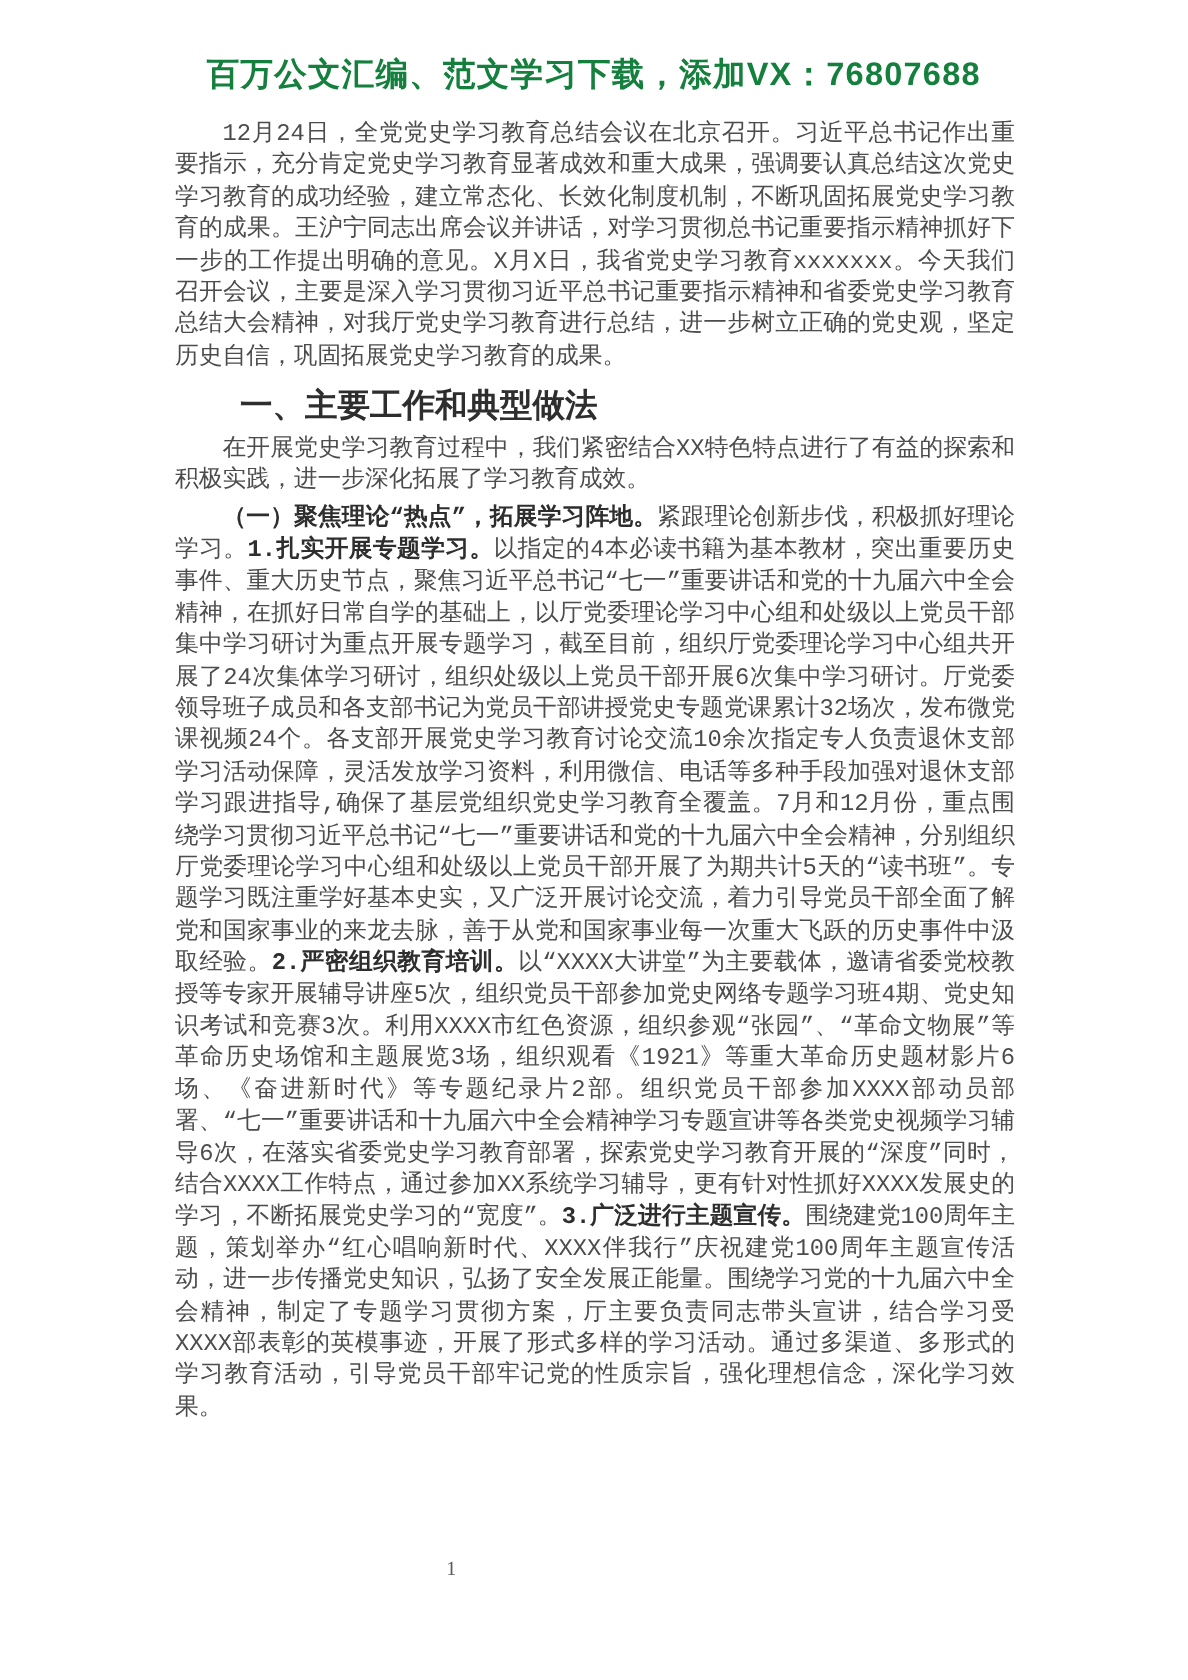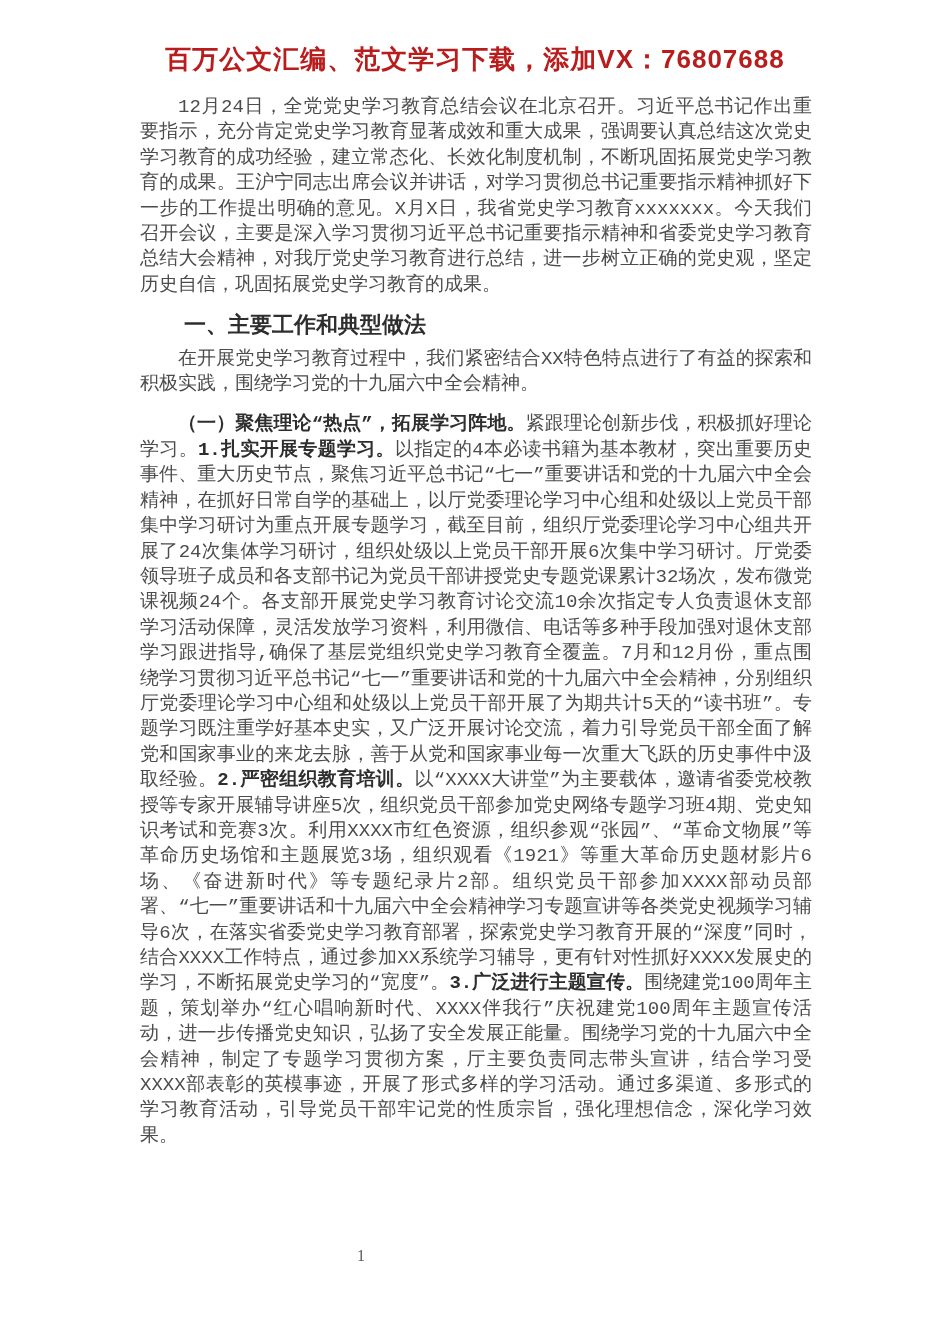--- a/index.html
+++ b/index.html
@@ -37,25 +37,25 @@
     line-height: 25.4px;
     color: #4c4c4c;
     text-align: justify;
   }
   .doc-body p.paragraph {
     margin: 0;
     text-indent: 2em;
     font-family: Liberation Mono, monospace;
   }
   .doc-body p.paragraph:nth-of-type(3) {
-    margin-top: 15px;
+    margin-top: 5px;
   }
   .doc-body h2.heading {
     margin: 14px 0 9px 0;
-    font-size: 22px;
+    font-size: 26px;
     font-weight: bold;
     color: #2e2e2e;
     text-indent: 2em;
   }
   .doc-body .bold {
     font-weight: bold;
     color: #2e2e2e;
   }
   .page-number {
     position: absolute;
@@ -63,23 +63,23 @@
     left: 357px;
     font-size: 16px;
     color: #5a5a5a;
     font-family: "Liberation Serif", "DejaVu Serif", serif;
   }
 </style>
 </head>
 <body>
 
 <div class="doc-page">
-  <div class="promo-header" style="color: #b91c1c;">百万公文汇编、范文学习下载，添加VX：76807688</div>
+  <div class="promo-header" style="color: #15803d;">百万公文汇编、范文学习下载，添加VX：76807688</div>
 
   <div class="doc-body" style="color: rgb(76, 76, 76);">
       <p class="paragraph"><span>12月24日，全党党史学习教育总结会议在北京召开。习近平总书记作出重要指示，充分肯定党史学习教育显著成效和重大成果，强调要认真总结这次党史学习教育的成功经验，建立常态化、长效化制度机制，不断巩固拓展党史学习教育的成果。王沪宁同志出席会议并讲话，对学习贯彻总书记重要指示精神抓好下一步的工作提出明确的意见。X月X日，我省党史学习教育xxxxxxx。今天我们召开会议，主要是深入学习贯彻习近平总书记重要指示精神和省委党史学习教育总结大会精神，对我厅党史学习教育进行总结，进一步树立正确的党史观，坚定历史自信，巩固拓展党史学习教育的成果。</span></p>
       <h2 class="heading"><span class="bold">一、主要工作和典型做法</span></h2>
-      <p class="paragraph"><span>在开展党史学习教育过程中，我们紧密结合XX特色特点进行了有益的探索和积极实践，围绕学习党的十九届六中全会精神。</span></p>
+      <p class="paragraph"><span>在开展党史学习教育过程中，我们紧密结合XX特色特点进行了有益的探索和积极实践，进一步深化拓展了学习教育成效。</span></p>
       <p class="paragraph"><span class="bold">（一）聚焦理论“热点”，拓展学习阵地。</span><span>紧跟理论创新步伐，积极抓好理论学习。</span><span class="bold">1.扎实开展专题学习。</span><span>以指定的4本必读书籍为基本教材，突出重要历史事件、重大历史节点，聚焦习近平总书记“七一”重要讲话和党的十九届六中全会精神，在抓好日常自学的基础上，以厅党委理论学习中心组和处级以上党员干部集中学习研讨为重点开展专题学习，截至目前，组织厅党委理论学习中心组共开展了24次集体学习研讨，组织处级以上党员干部开展6次集中学习研讨。厅党委领导班子成员和各支部书记为党员干部讲授党史专题党课累计32场次，发布微党课视频24个。各支部开展党史学习教育讨论交流10余次指定专人负责退休支部学习活动保障，灵活发放学习资料，利用微信、电话等多种手段加强对退休支部学习跟进指导,确保了基层党组织党史学习教育全覆盖。7月和12月份，重点围绕学习贯彻习近平总书记“七一”重要讲话和党的十九届六中全会精神，分别组织厅党委理论学习中心组和处级以上党员干部开展了为期共计5天的“读书班”。专题学习既注重学好基本史实，又广泛开展讨论交流，着力引导党员干部全面了解党和国家事业的来龙去脉，善于从党和国家事业每一次重大飞跃的历史事件中汲取经验。</span><span class="bold">2.严密组织教育培训。</span><span>以“XXXX大讲堂”为主要载体，邀请省委党校教授等专家开展辅导讲座5次，组织党员干部参加党史网络专题学习班4期、党史知识考试和竞赛3次。利用XXXX市红色资源，组织参观“张园”、“革命文物展”等革命历史场馆和主题展览3场，组织观看《1921》等重大革命历史题材影片6场、《奋进新时代》等专题纪录片2部。组织党员干部参加XXXX部动员部署、“七一”重要讲话和十九届六中全会精神学习专题宣讲等各类党史视频学习辅导6次，在落实省委党史学习教育部署，探索党史学习教育开展的“深度”同时，结合XXXX工作特点，通过参加XX系统学习辅导，更有针对性抓好XXXX发展史的学习，不断拓展党史学习的“宽度”。</span><span class="bold">3.广泛进行主题宣传。</span><span>围绕建党100周年主题，策划举办“红心唱响新时代、XXXX伴我行”庆祝建党100周年主题宣传活动，进一步传播党史知识，弘扬了安全发展正能量。围绕学习党的十九届六中全会精神，制定了专题学习贯彻方案，厅主要负责同志带头宣讲，结合学习受XXXX部表彰的英模事迹，开展了形式多样的学习活动。通过多渠道、多形式的学习教育活动，引导党员干部牢记党的性质宗旨，强化理想信念，深化学习效果。</span></p>
     </div>
 
   <div class="page-number">1</div>
 </div>
 
 </body></html>

